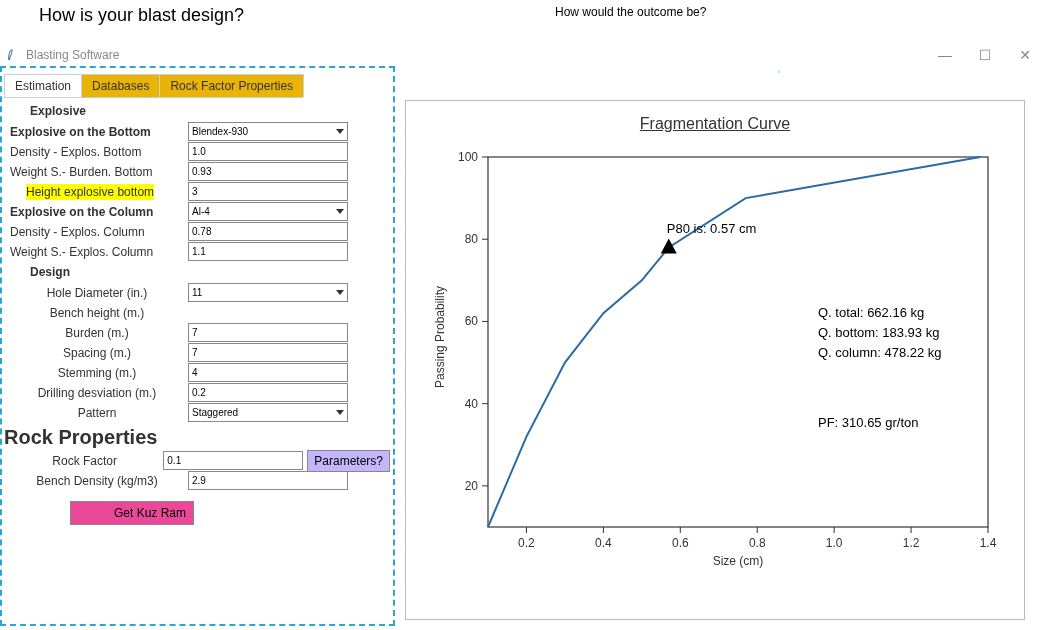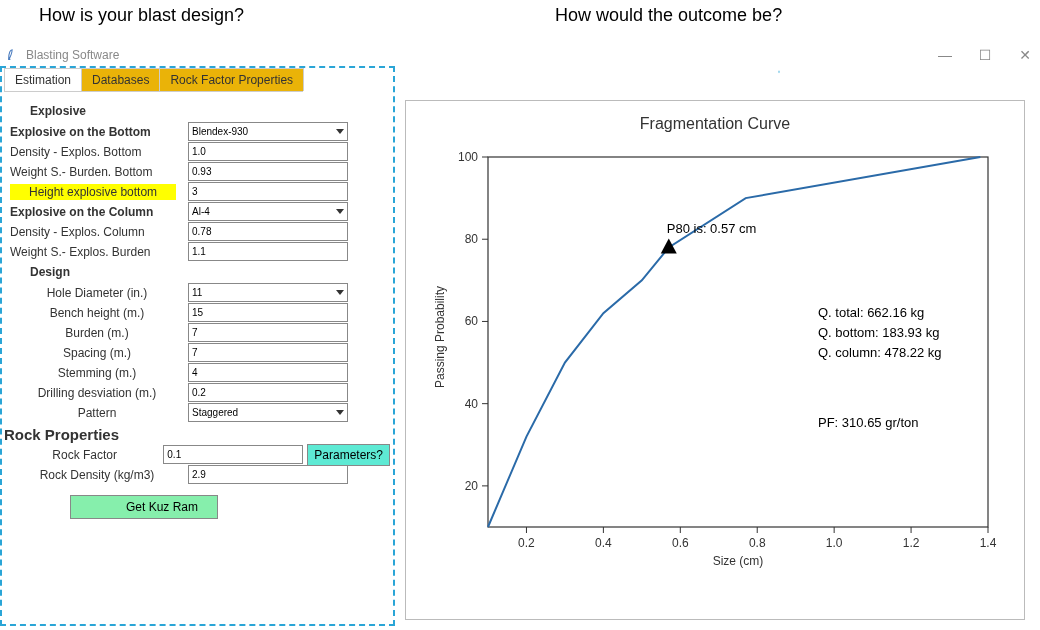--- a/index.html
+++ b/index.html
@@ -8,39 +8,39 @@
     font-size: 12px;
     background: #fff;
     width: 1040px;
     height: 630px;
     position: relative;
     overflow: hidden;
     color: #333;
   }
   
   .anno1 { position: absolute; top: 5px; left: 30px; font-size: 18px; color: #000; margin-left: 9px; }
-  .anno2 { position: absolute; top: 5px; left: 555px; font-size: 18px; color: #000; }
+  .anno2 { position: absolute; top: 5px; left: 555px; font-size: 12px; color: #000; }
   .arrow1 { position: absolute; top: 30px; left: 185px; width: 2px; height: 40px; }
   .arrow2 { position: absolute; top: 30px; left: 778px; width: 2px; height: 72px; }
   .arrow-line { stroke: #2aa5d6; stroke-width: 1.2; fill: none; }
   .arrow-head { fill: #2aa5d6; }
   
   .titlebar {
     position: absolute; top: 40px; left: 0; right: 0;
     height: 30px;
     display: flex; align-items: center; padding-left: 6px;
     color: #888; font-size: 12px;
     background: #fff;
   }
   .titlebar .icon { width: 14px; height: 14px; margin-right: 6px; }
   .winbtns { position: absolute; right: 8px; top: 0; display: flex; gap: 26px; align-items: center; height: 30px; }
   .winbtn { width: 14px; height: 14px; color: #888; font-size: 14px; display: flex; align-items: center; justify-content: center; cursor: default; }
   
   .tabs {
-    position: absolute; top: 68px; left: 4px;
+    position: absolute; top: 74px; left: 4px;
     display: flex;
     border-bottom: 1px solid #ccc;
     justify-content: center;
   }
   .tab {
     padding: 4px 10px; font-size: 12px;
     border: 1px solid #ccc; border-bottom: none;
     background: #eab308; margin-right: -1px;
     cursor: default;
   }
@@ -56,52 +56,53 @@
   
   .form {
     position: absolute; top: 100px; left: 10px; width: 380px;
     font-size: 12px;
   }
   .section-title { font-weight: bold; font-size: 12px; margin: 4px 0 4px 20px; }
   .row { display: flex; align-items: center; margin: 1px 0; height: 19px; }
   .row .lbl { width: 178px; text-align: left; padding-right: 4px; }
   .row .lbl.center { text-align: center; }
   .row .lbl.bold { font-weight: bold; }
-  .row .lbl.hl { background: #ffff00; display:inline-block; padding:1px 19px; width:auto; margin-right: auto; margin-left:0;}
+  .row .lbl.hl { background: #ffff00; display:inline-block; padding:1px 0; width:auto; margin-right: auto; margin-left:16px;}
   .hlwrap { width:178px; }
   .fld {
     width: 160px; height: 19px;
     border: 1px solid #888; background: #fff;
     font-size: 10px; padding: 0 3px;
     font-family: inherit;
   }
   .selwrap { position: relative; width: 160px; }
   .selwrap::after {
     content: ""; position: absolute; right: 4px; top: 7px;
     border-left: 4px solid transparent; border-right: 4px solid transparent;
     border-top: 5px solid #333; pointer-events: none;
   }
   .params-btn {
     margin-left: 4px; height: 22px; padding: 0 6px;
-    border: 1px solid #888; background: #5eead4; font-size: 12px;
+    border: 1px solid #888; background: #c4b5fd; font-size: 12px;
     cursor: pointer;
   }
   .getbtn {
-    margin: 10px 0 0 60px; width: 148px; height: 24px;
-    border: 1px solid #888; background: #86efac; font-size: 12px;
+    margin: 10px 0 0 60px; width: 124px; height: 24px;
+    border: 1px solid #888; background: #ec4899; font-size: 12px;
     cursor: pointer;
     padding-left: 36px;
   }
-  .rock-title { font-weight: bold; font-size: 15px; margin: 4px 0 2px -6px; }
+  .rock-title { font-weight: bold; font-size: 20px; margin: 4px 0 2px -6px; }
   
   .chartpanel {
     position: absolute; top: 100px; left: 405px;
     width: 620px; height: 520px;
     border: 1px solid #bbb;
     background: #fff;
+    text-decoration: underline;
   }
   .chart-title { text-align: center; font-size: 16px; margin-top: 14px; }
   .plot {
     position: absolute; top: 46px; left: 62px;
     width: 540px; height: 430px;
   }
   .plot svg { width: 100%; height: 100%; overflow: visible; }
   .axis text { font-size: 12px; fill: #333; }
   .axislabel { font-size: 13px; fill: #333; }
   .series { fill: none; stroke: #2a6aa8; stroke-width: 2; }
@@ -163,33 +164,32 @@
   </div>
   <div class="row">
     <span class="lbl bold">Explosive on the Column</span>
     <div class="selwrap"><input class="fld" readonly="" value="Al-4" style=""></div>
   </div>
   <div class="row">
     <span class="lbl">Density - Explos. Column</span>
     <input class="fld" value="0.78" style="">
   </div>
   <div class="row">
-    <span class="lbl">Weight S.- Explos. Burden</span>
+    <span class="lbl">Weight S.- Explos. Column</span>
     <input class="fld" value="1.1" style="">
   </div>
 
   <div class="section-title">Design</div>
 
   <div class="row">
     <span class="lbl center">Hole Diameter (in.)</span>
     <div class="selwrap"><input class="fld" readonly="" value="11" style=""></div>
   </div>
   <div class="row">
     <span class="lbl center">Bench height (m.)</span>
-    <input class="fld" value="15" style="">
   </div>
   <div class="row">
     <span class="lbl center">Burden (m.)</span>
     <input class="fld" value="7" style="">
   </div>
   <div class="row">
     <span class="lbl center">Spacing (m.)</span>
     <input class="fld" value="7" style="">
   </div>
   <div class="row">
@@ -206,21 +206,21 @@
   </div>
 
   <div class="rock-title">Rock Properties</div>
 
   <div class="row">
     <span class="lbl center">Rock Factor</span>
     <input class="fld" value="0.1" style="">
     <button class="params-btn">Parameters?</button>
   </div>
   <div class="row">
-    <span class="lbl center">Rock Density (kg/m3)</span>
+    <span class="lbl center">Bench Density (kg/m3)</span>
     <input class="fld" value="2.9" style="">
   </div>
 
   <button class="getbtn">Get Kuz Ram</button>
 </div>
 
 <div class="chartpanel">
   <div class="chart-title">Fragmentation Curve</div>
   <div class="plot">
     <svg viewBox="0 0 540 430">

